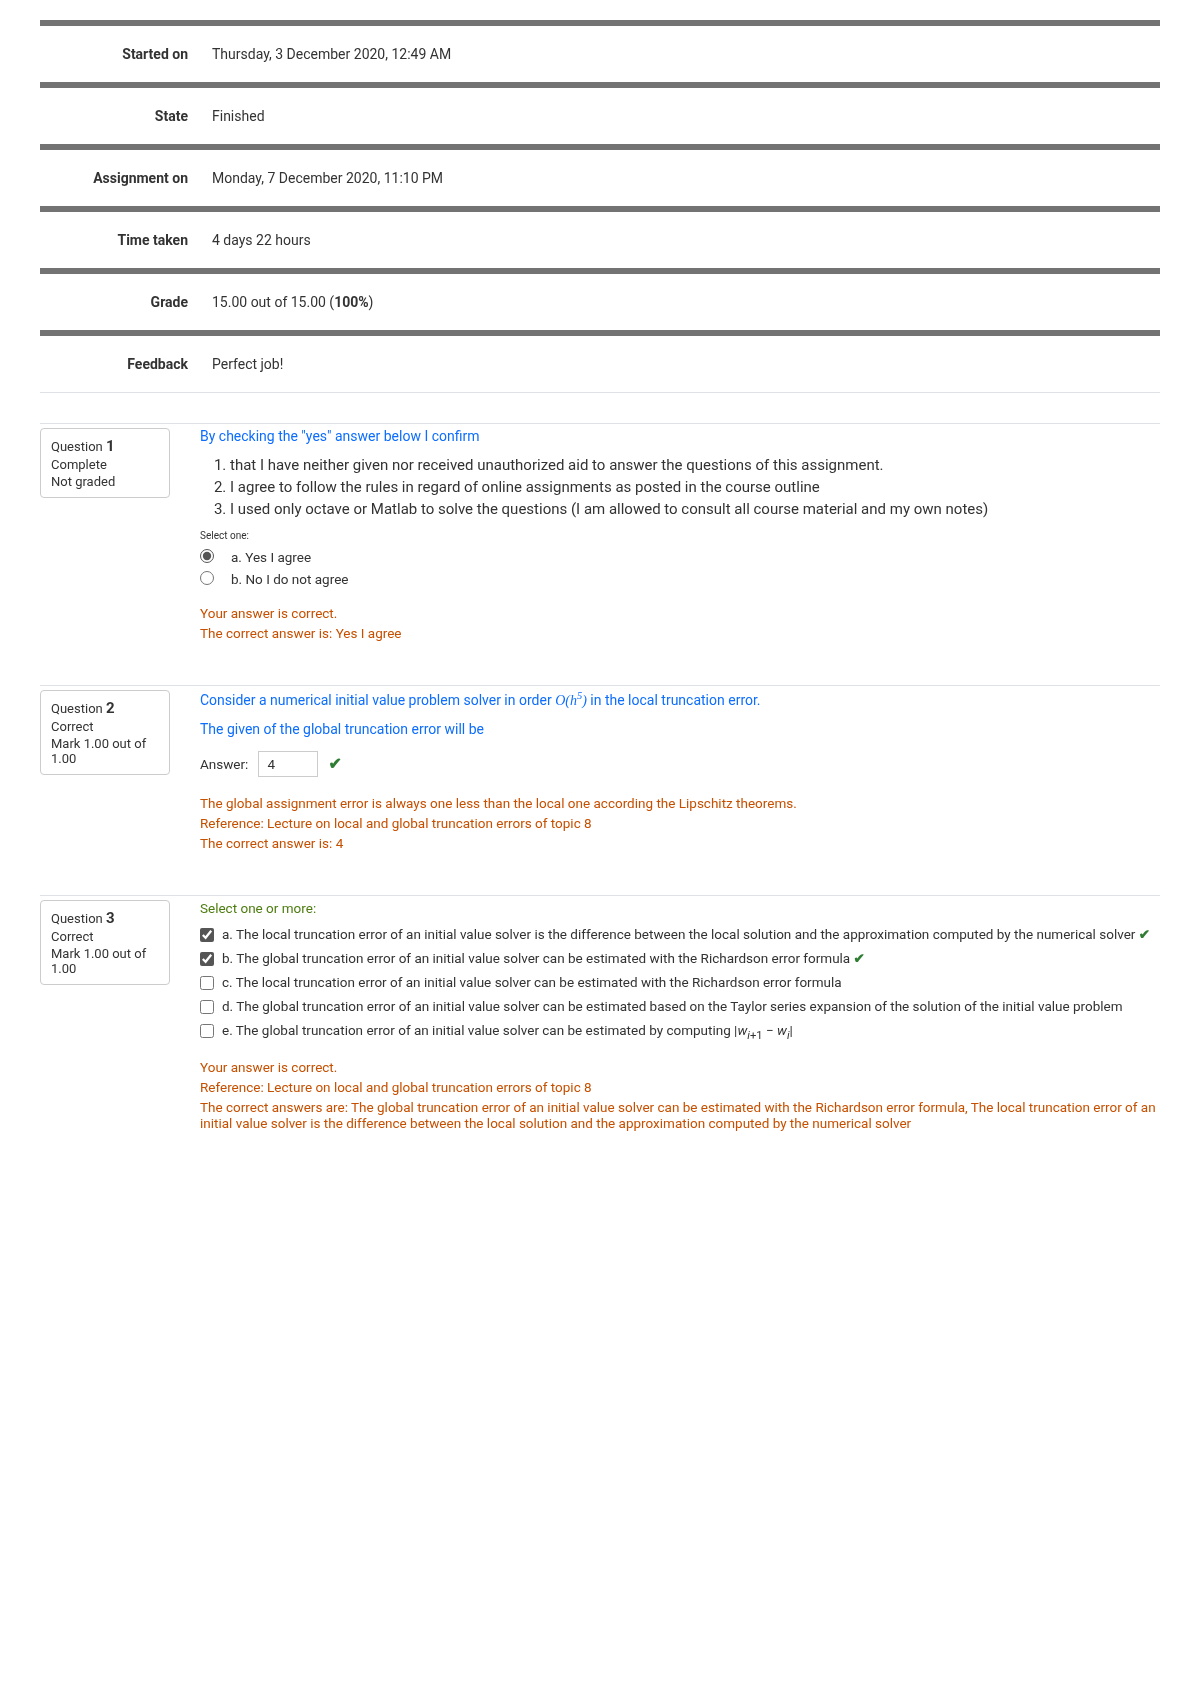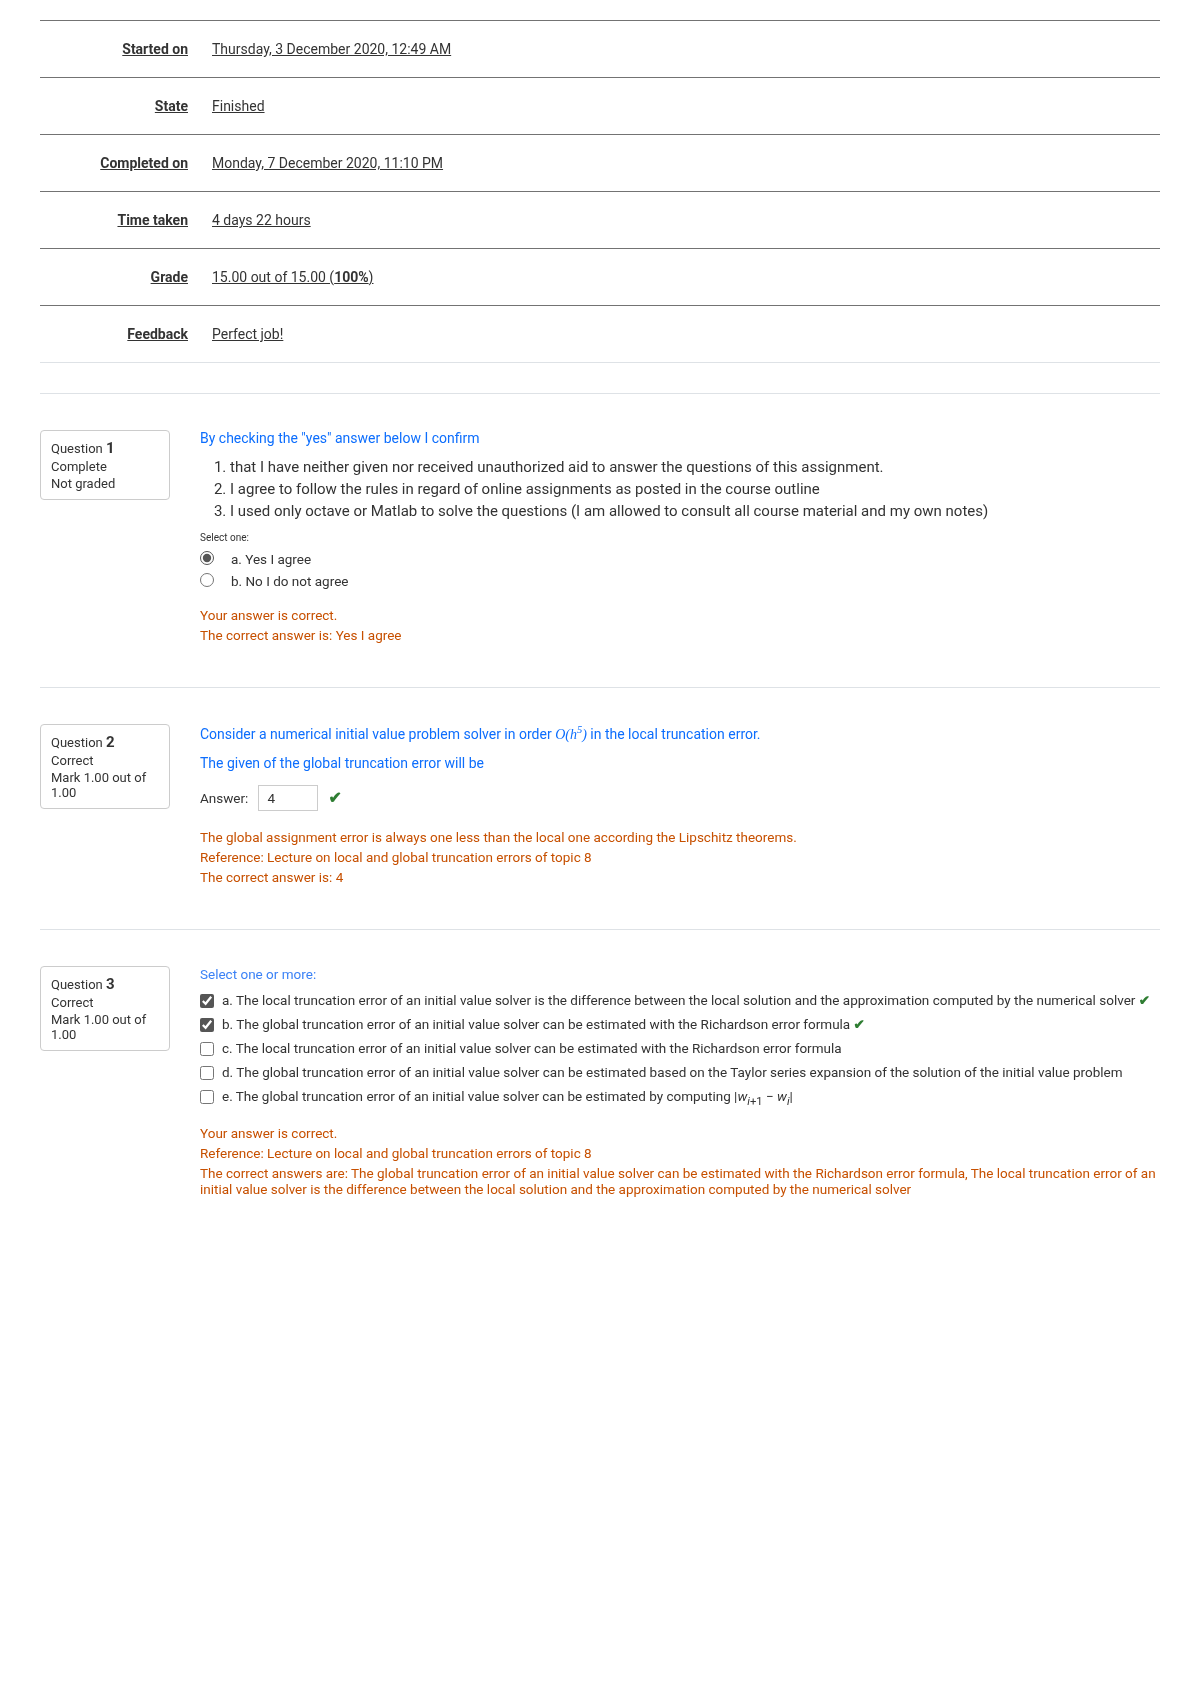--- a/index.html
+++ b/index.html
@@ -27,23 +27,22 @@
     }
     .breadcrumb span { color: #555; margin: 0 4px; }
 
     .info-table {
       width: 100%;
       border-collapse: collapse;
       margin-bottom: 30px;
     }
     .info-table tr td {
       padding: 20px 12px;
-      border-top: 1px solid #737373;
+      border-top: 6px solid #737373;
       vertical-align: top;
-      text-decoration: underline;
     }
     .info-table tr:last-child td {
       border-bottom: 1px solid #dee2e6;
     }
     .info-table td:first-child {
       text-align: right;
       font-weight: 700;
       width: 160px;
       color: #333;
       white-space: nowrap;
@@ -52,21 +51,21 @@
       color: #333;
     }
 
     .questions-area { }
 
     .question-block {
       display: flex;
       gap: 0;
       margin-bottom: 40px;
       border-top: 1px solid #dee2e6;
-      padding-top: 36px;
+      padding-top: 4px;
     }
 
     .question-sidebar {
       width: 130px;
       min-width: 130px;
       border: 1px solid #ccc;
       border-radius: 4px;
       padding: 8px 10px;
       font-size: 13px;
       height: fit-content;
@@ -180,21 +179,21 @@
       flex-shrink: 0;
     }
     .checkbox-option .option-text {
       color: #333;
       text-align: center;
     }
 
     .select-more-label {
       font-size: 13.5px;
       margin-bottom: 10px;
-      color: #3b82f6;
+      color: #4d7c0f;
     }
 
     .math {
       font-style: italic;
       font-family: "Times New Roman", serif;
     }
 
     sup {
       font-size: 0.75em;
     }
@@ -215,21 +214,21 @@
     <tbody>
         <tr>
       <td>Started on</td>
       <td>Thursday, 3 December 2020, 12:49 AM</td>
     </tr>
     <tr>
       <td>State</td>
       <td>Finished</td>
     </tr>
     <tr>
-      <td>Completed on</td>
+      <td>Assignment on</td>
       <td>Monday, 7 December 2020, 11:10 PM</td>
     </tr>
     <tr>
       <td>Time taken</td>
       <td>4 days 22 hours</td>
     </tr>
     <tr>
       <td>Grade</td>
       <td>
         15.00 out of 15.00 (<strong>100%</strong>)

